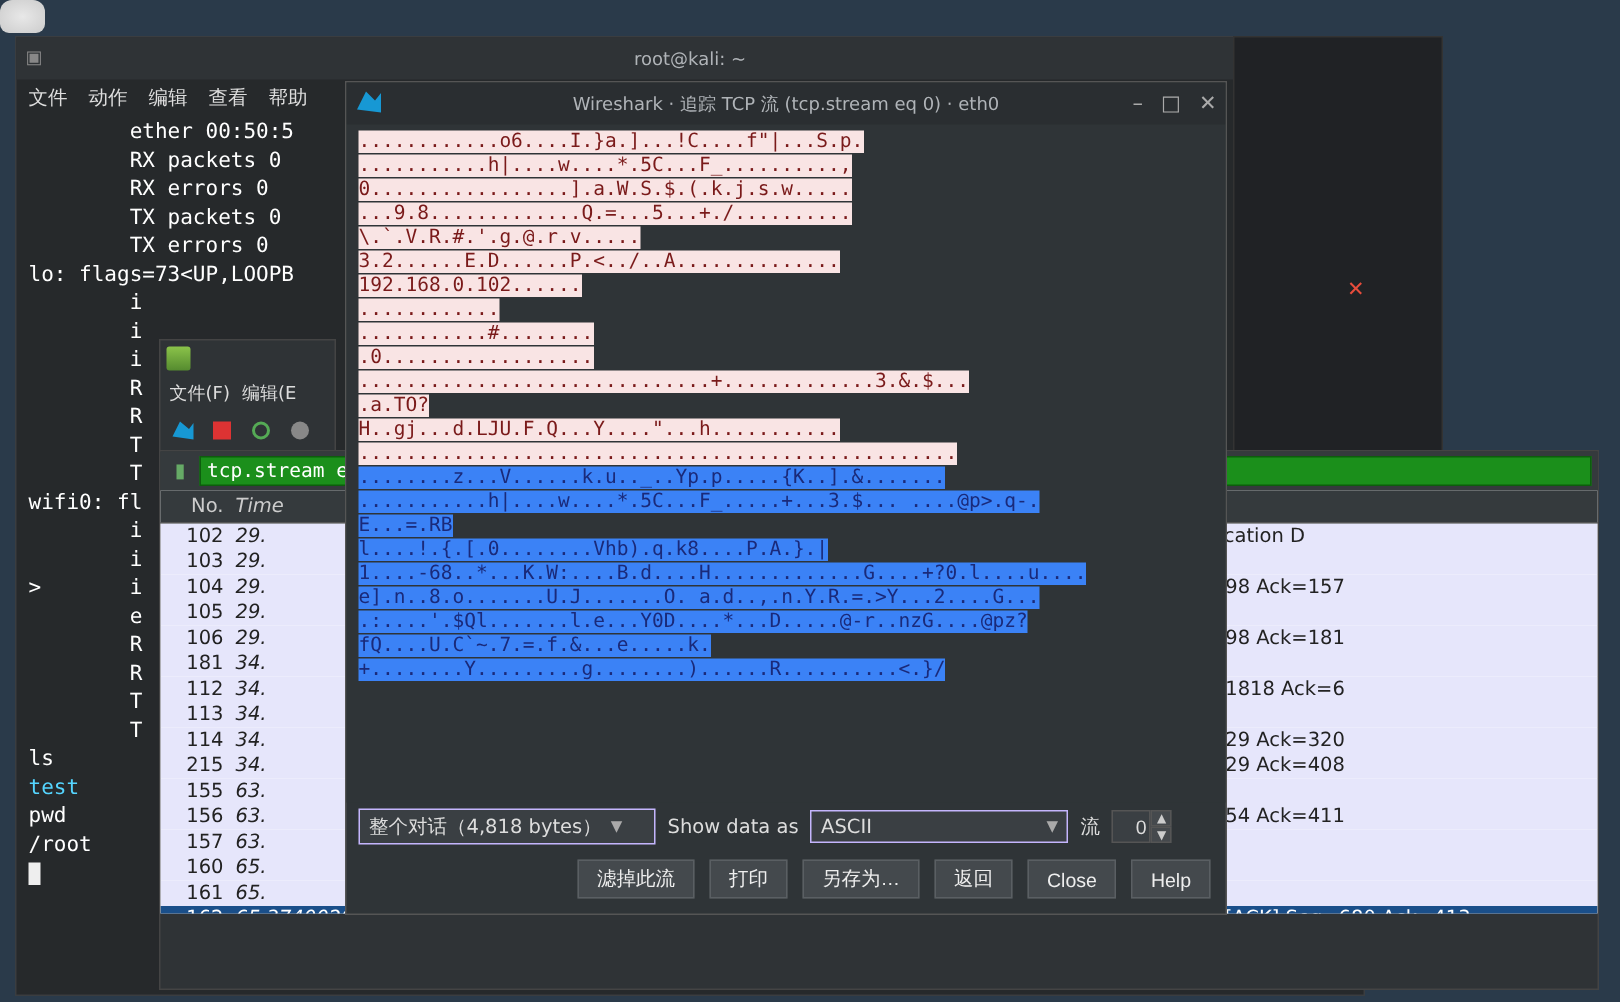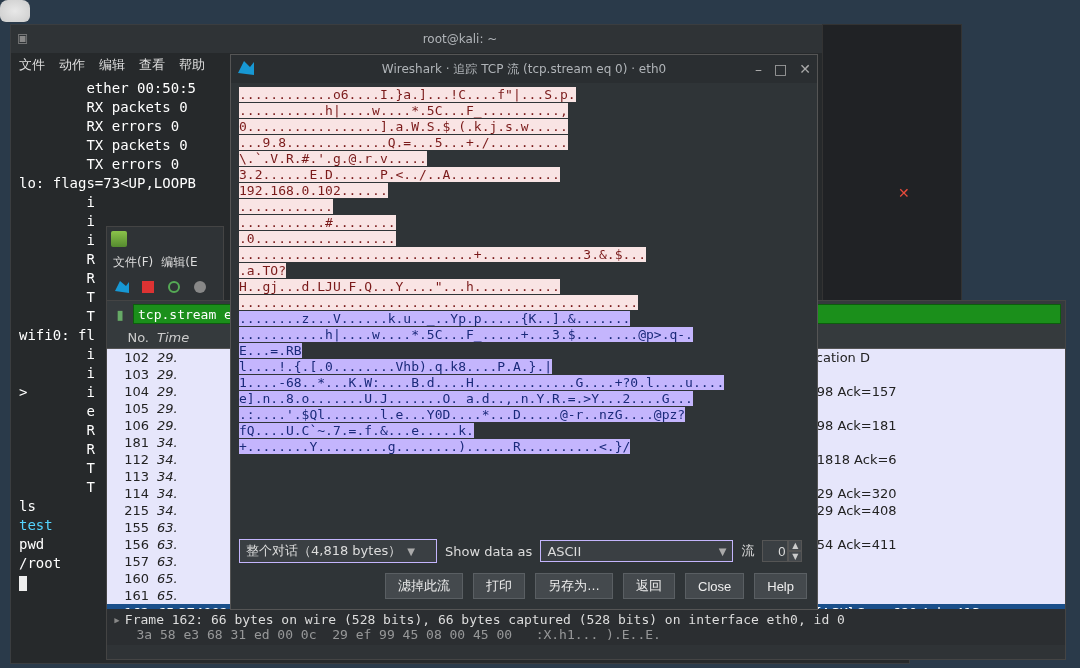--- a/index.html
+++ b/index.html
@@ -192,21 +192,21 @@
   flex:1;
   background:#2f3437;
   padding:4px 8px 0 8px;
   font-family:monospace;
   font-size:13px;
   line-height:16px;
   overflow:hidden;
   white-space: pre;
 }
 .srv { background:#f9e4e4; color:#7a1a1a; display:inline; }
-.cli { background:#c4b5fd; color:#1a2a7a; display:inline; }
+.cli { background:#3b82f6; color:#1a2a7a; display:inline; }
 .status-line { padding:2px 8px; color:#ccc; font-size:12px; font-style: italic; }
 .status-line .c-red { color:#e74c3c; font-style: italic; }
 .status-line .c-blue { color:#5b8dd6; font-style: italic; }
 .controls-row {
   display:flex;
   align-items:center;
   gap:8px;
   padding:4px 8px;
 }
 .sel-box {
@@ -426,22 +426,20 @@
           <span class="col-no">162</span>
           <span class="col-time">65.374002034</span>
           <span class="col-src">192.168.0.124</span>
           <span class="col-dst">192.168.0.102</span>
           <span class="col-proto">TCP</span>
           <span class="col-len">66</span>
           <span class="col-info">45126 → 333 [ACK] Seq=680 Ack=413</span>
         </div>
       </div>
   </div>
-  <div class="frame-detail"><span class="tri">▸</span><span>Frame 162: 66 bytes on wire (528 bits), 66 bytes captured (528 bits) on interface eth0, id 0</span>
-<span style="opacity:.6">   3a 58 e3 68 31 ed 00 0c  29 ef 99 45 08 00 45 00   :X.h1... ).E..E.</span></div>
 </div>
 
 <div class="follow">
   <div class="titlebar">
     <span class="shark-icon"><svg width="18" height="18">
           <path d="M1 14 L7 2 L13 8 L17 3 L17 16 Z"></path>
         </svg></span>
     <span>Wireshark · 追踪 TCP 流 (tcp.stream eq 0) · eth0</span>
     <div class="win-controls">
       <span>–</span>
@@ -472,21 +470,21 @@
 <span class="cli">.:....'.$Ql.......l.e...Y0D....*...D.....@-r..nzG....@pz?</span>
 <span class="cli">fQ....U.C`~.7.=.f.&amp;...e.....k.</span>
 <span class="cli">+........Y.........g........)......R..........&lt;.}/</span>
 </div>
   <div class="controls-row">
     <div class="sel-box" style="width:198px">
       <span>整个对话（4,818 bytes）</span>
       <span class="caret">▼</span>
     </div>
     <span class="lbl">Show data as</span>
-    <div class="sel-box" style="width:193px">
+    <div class="sel-box" style="width:172px">
       <span>ASCII</span>
       <span class="caret" style="margin-left:auto">▼</span>
     </div>
     <span class="lbl">流</span>
     <div class="spin">
       <input value="0" style="">
       <div class="spin-btns">
         <span>▲</span>
         <span>▼</span>
       </div>

